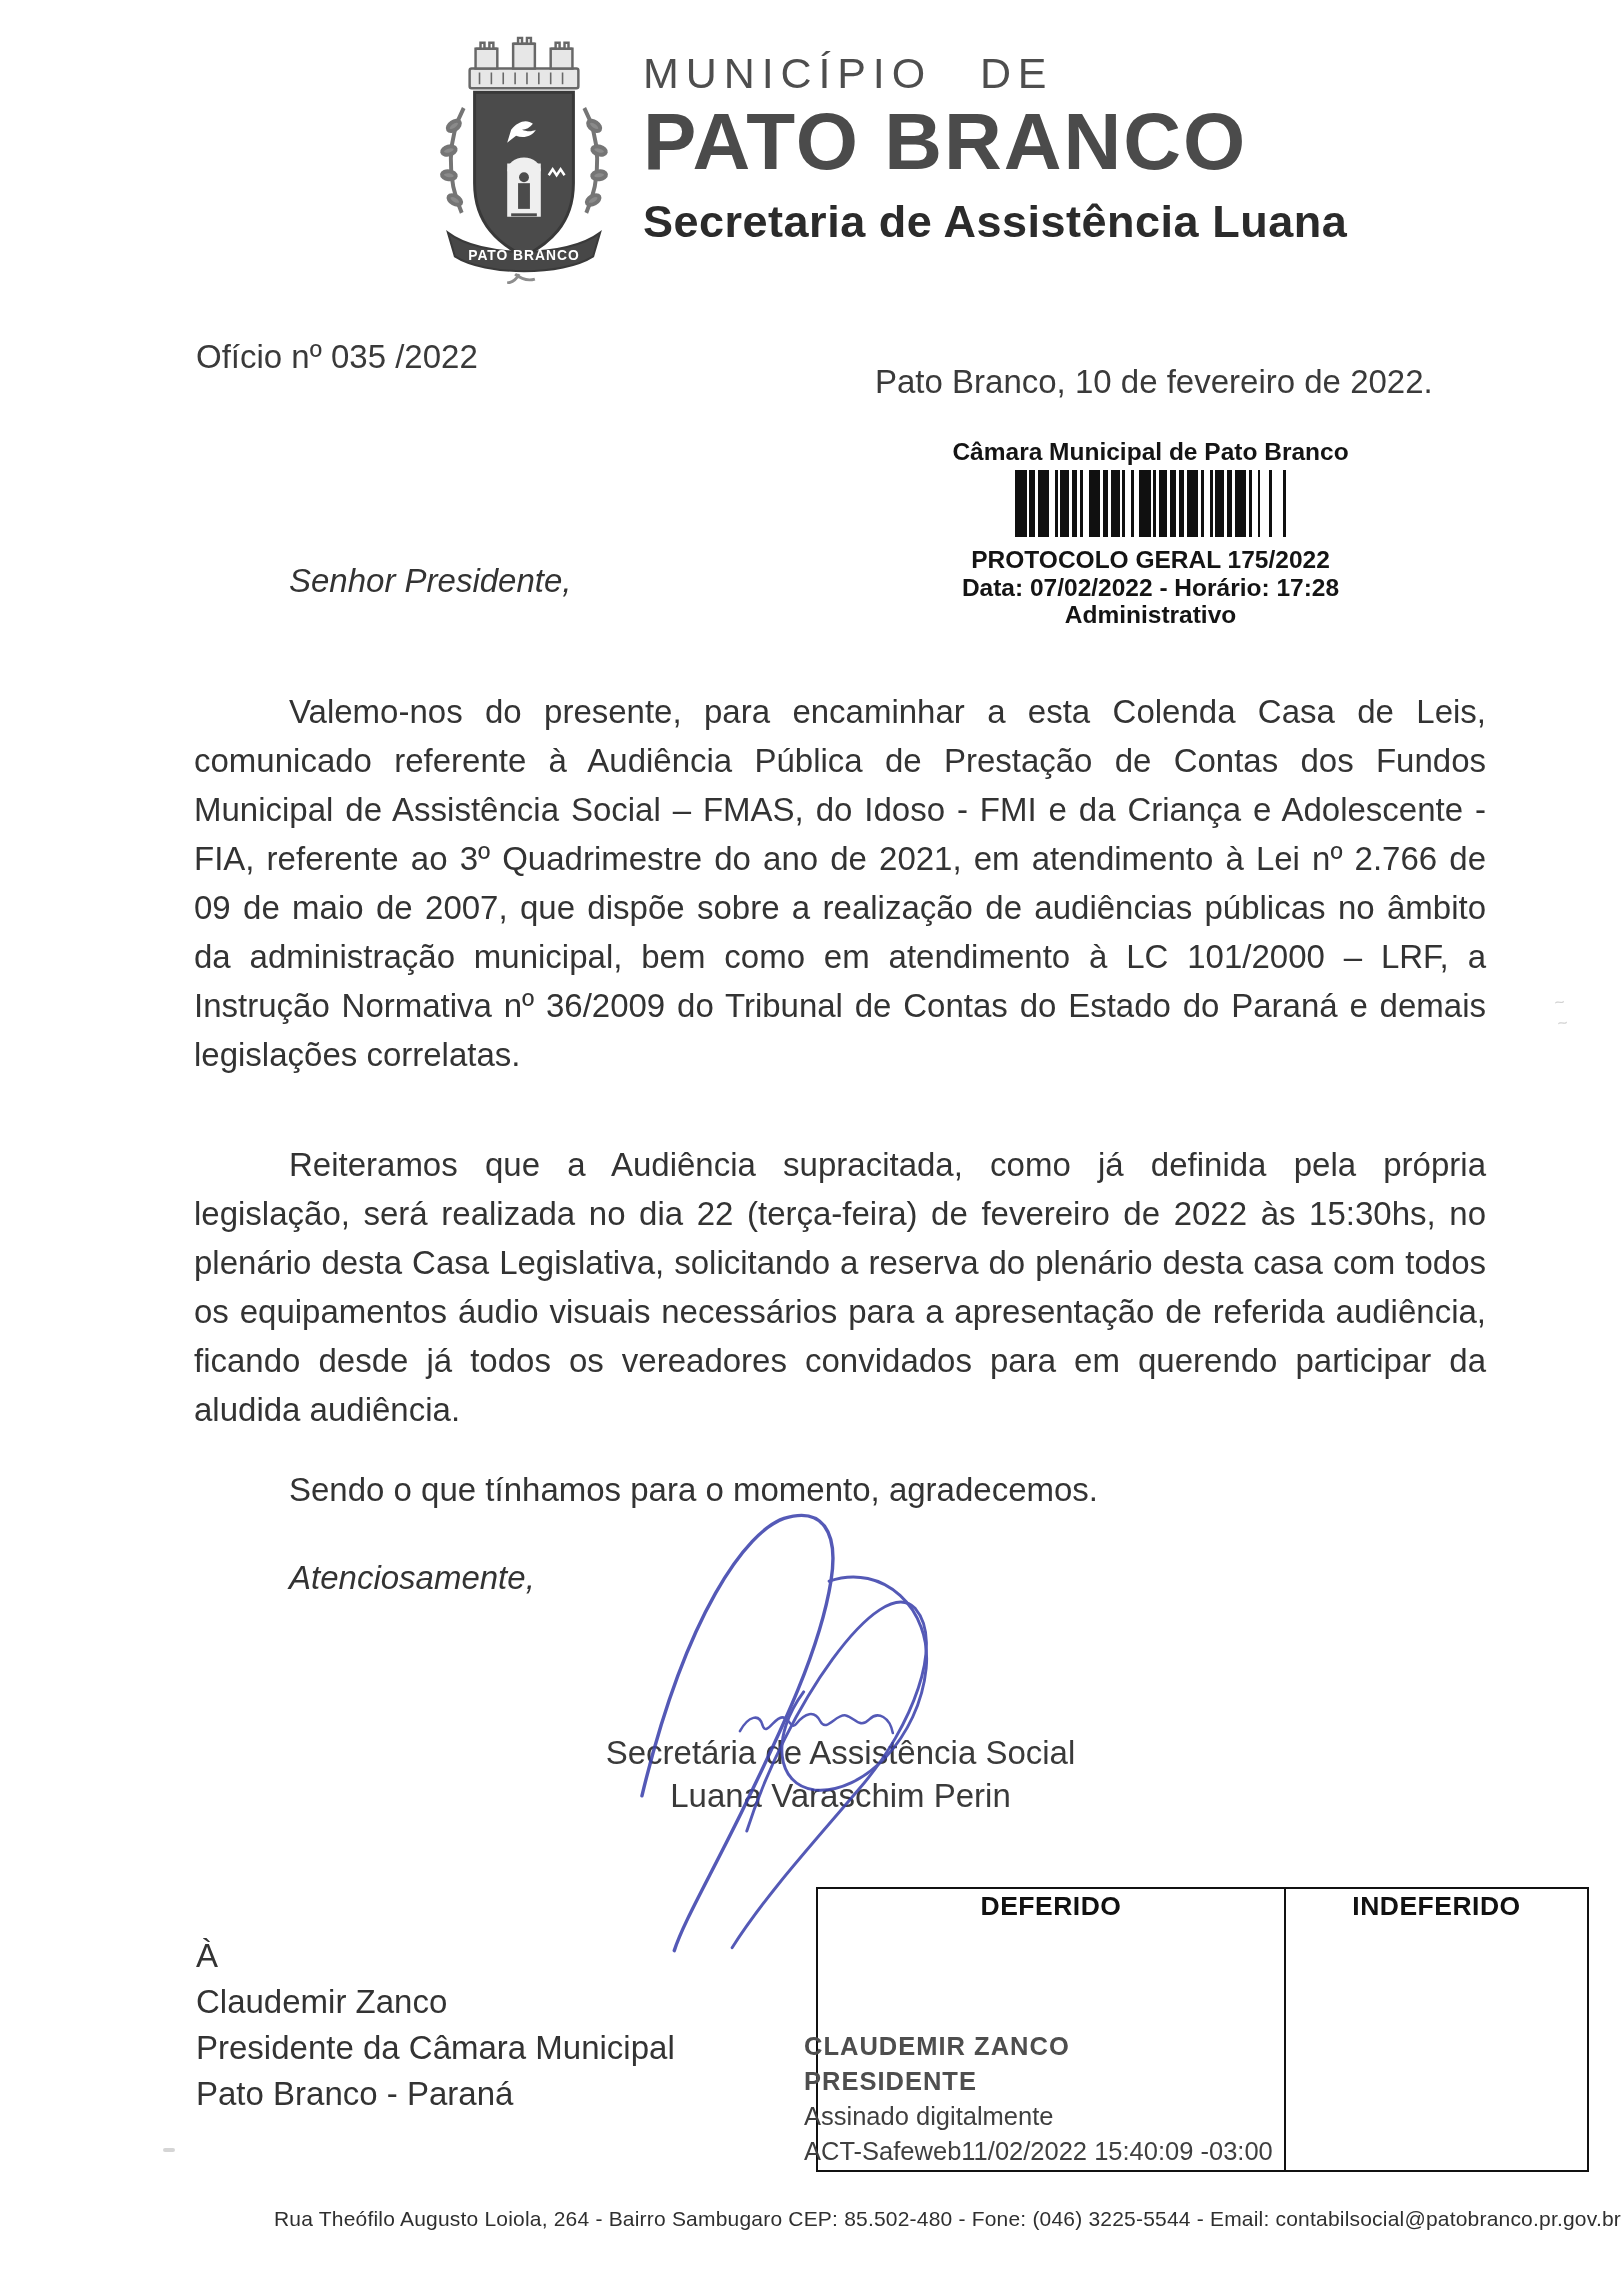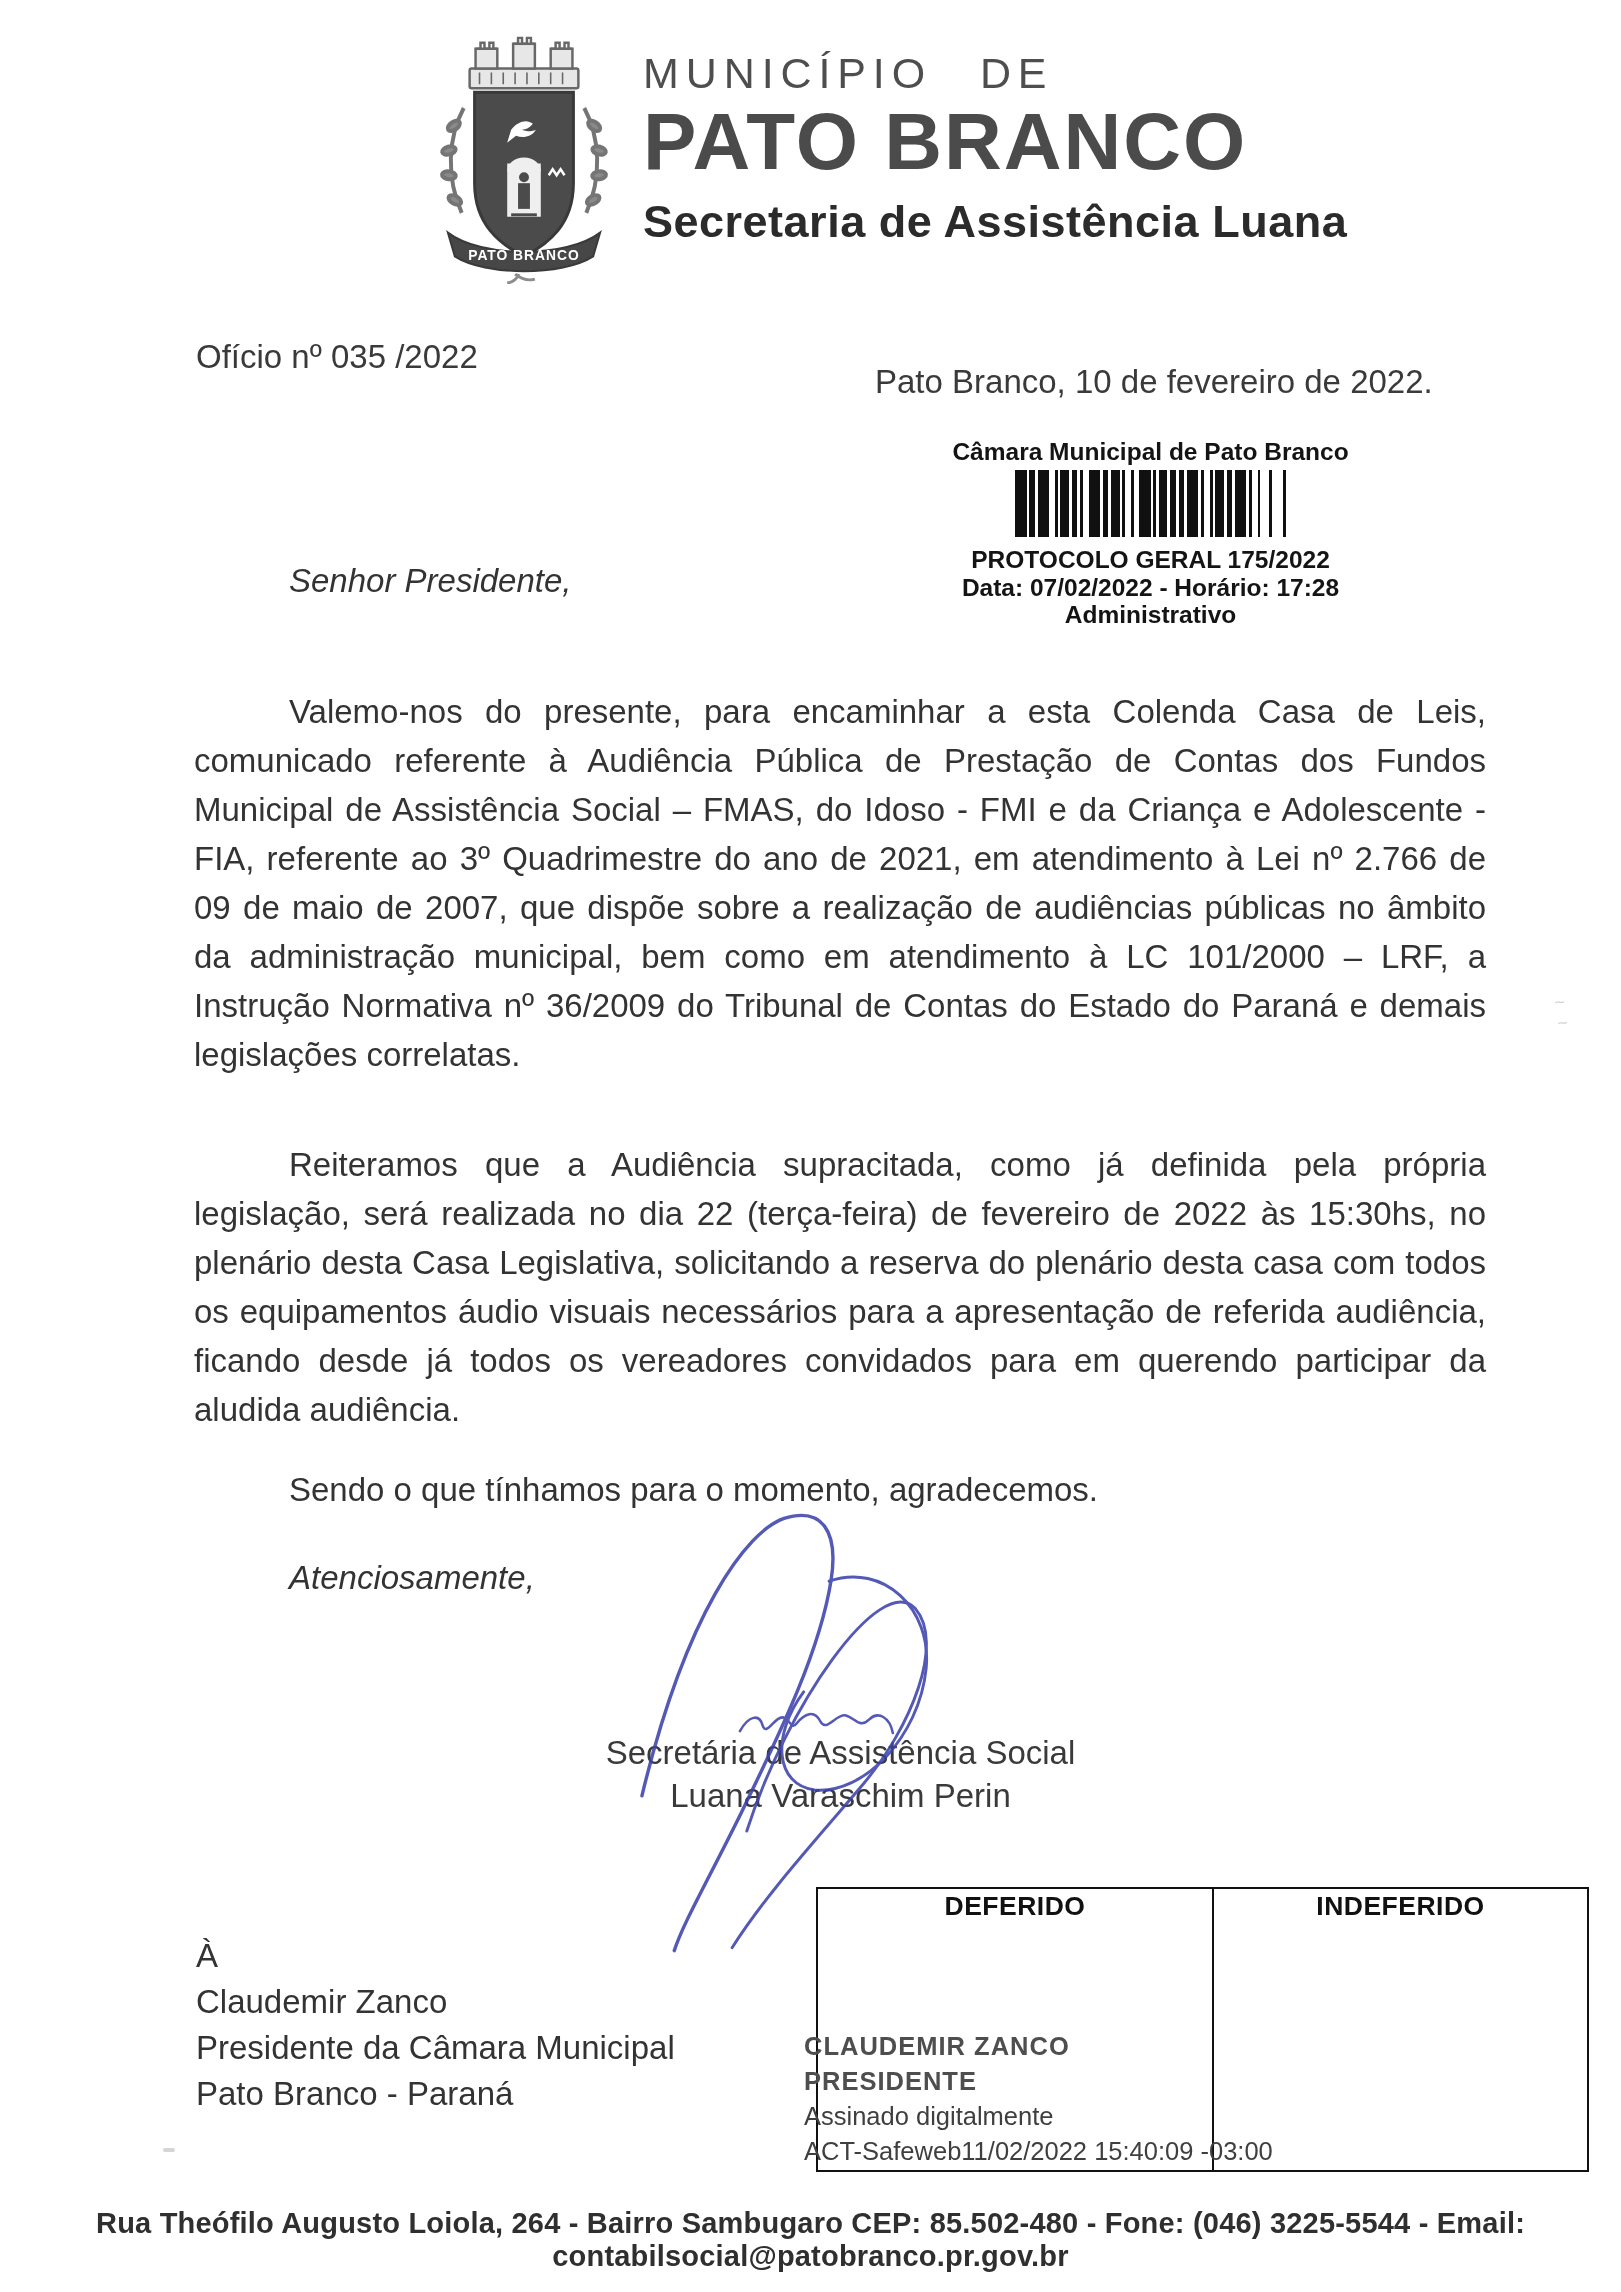--- a/index.html
+++ b/index.html
@@ -32,29 +32,29 @@
 
   .salutation,.closing-word{font-size:33px;color:#333;font-style:italic;}
 
   .signer{width:627px;text-align:center;font-size:33px;color:#3a3a3a;line-height:43px;}
 
   .addressee{font-size:33px;color:#333;line-height:46px;}
 
   
   .decision{width:773px;height:285px;border:2.9px solid #111;box-sizing:border-box;display:flex;}
   .decision .cell{box-sizing:border-box;height:100%;padding-top:2px;text-align:center;}
-  .decision .cell.left{width:396px;border-right:2.9px solid #111;}
+  .decision .cell.left{width:468px;border-right:2.9px solid #111;}
   .decision .cell.right{flex:1;}
   .decision .hdr{font-size:26.5px;font-weight:700;color:#111;letter-spacing:0.5px;}
 
   .stamp{font-size:25.5px;line-height:35px;white-space:nowrap;}
   .stamp .b{font-weight:700;color:#4e4e4e;letter-spacing:1px;}
   .stamp .r{font-weight:400;color:#3f3f3f;}
 
-  .footer{width:100%;text-align:center;font-size:29px;color:#2f2f2f;letter-spacing:0.2px;font-weight:bold;}
+  .footer{width:100%;text-align:right;font-size:21px;color:#2f2f2f;letter-spacing:0.2px;}
 
   .ink-overlay{left:0;top:0;width:1621px;height:2293px;pointer-events:none;}
 
   .smudge{color:#9c9c9c;opacity:0.45;font-size:17.6px;transform:rotate(-8deg);}
   .tiny-mark{width:11.8px;height:3.9px;background:#b9b9b9;opacity:0.6;border-radius:2px;}
 </style>
 </head>
 <body>
 
 <div class="page">

